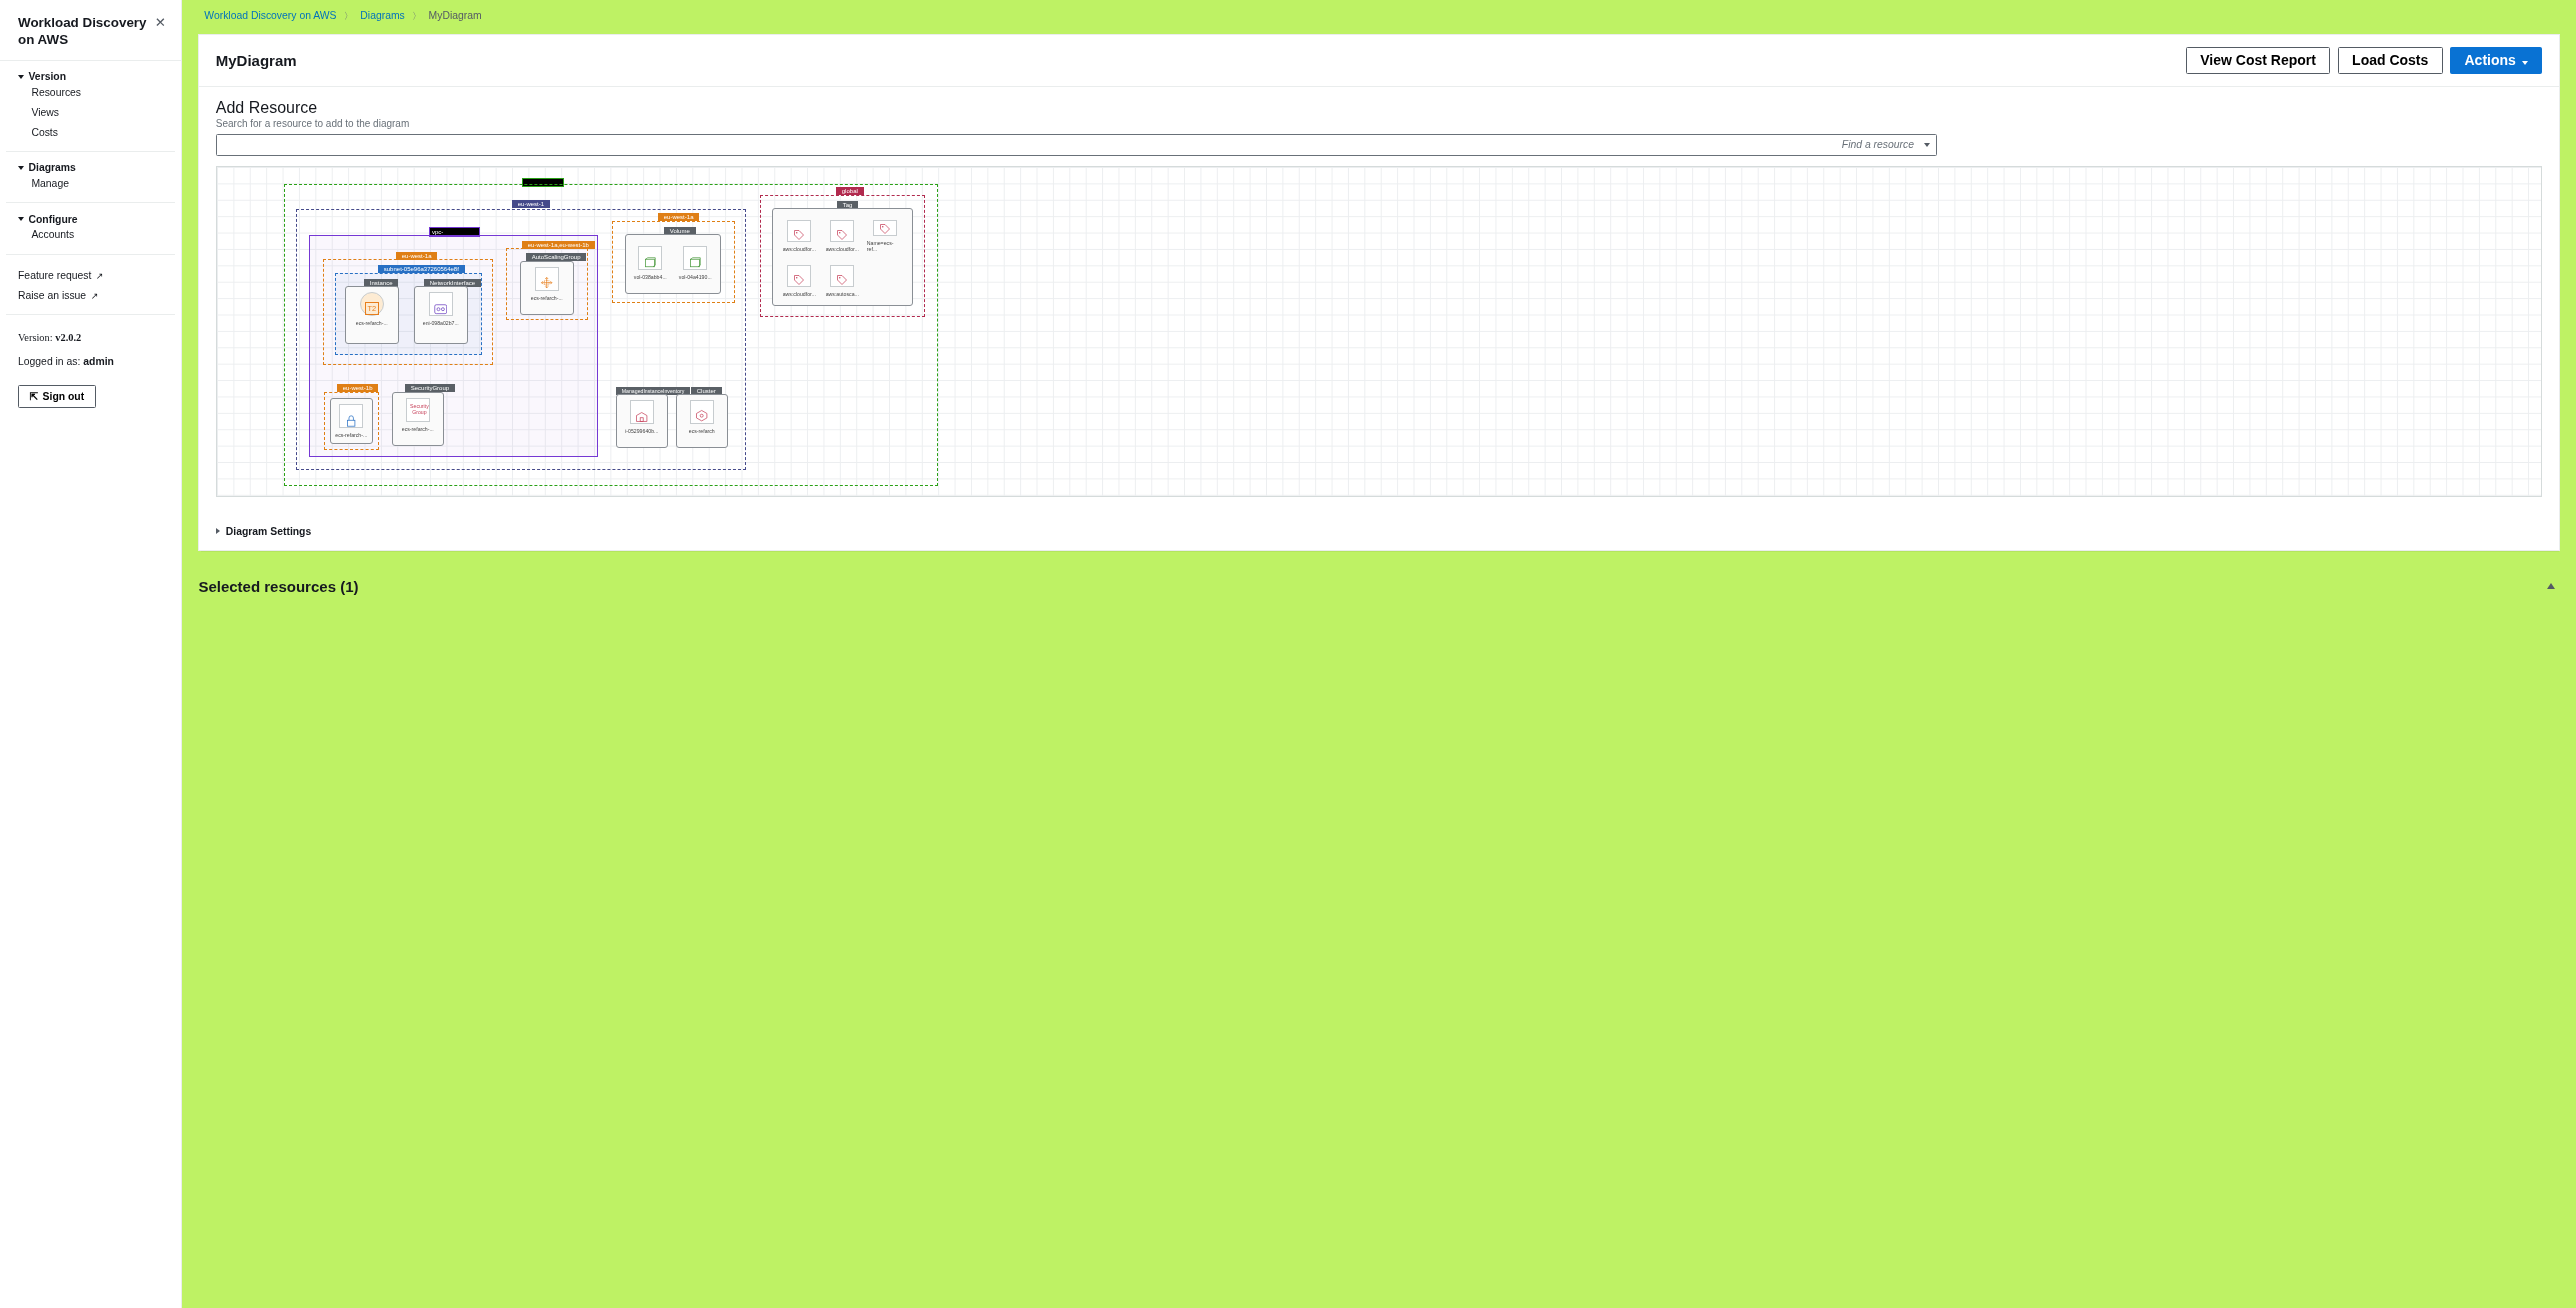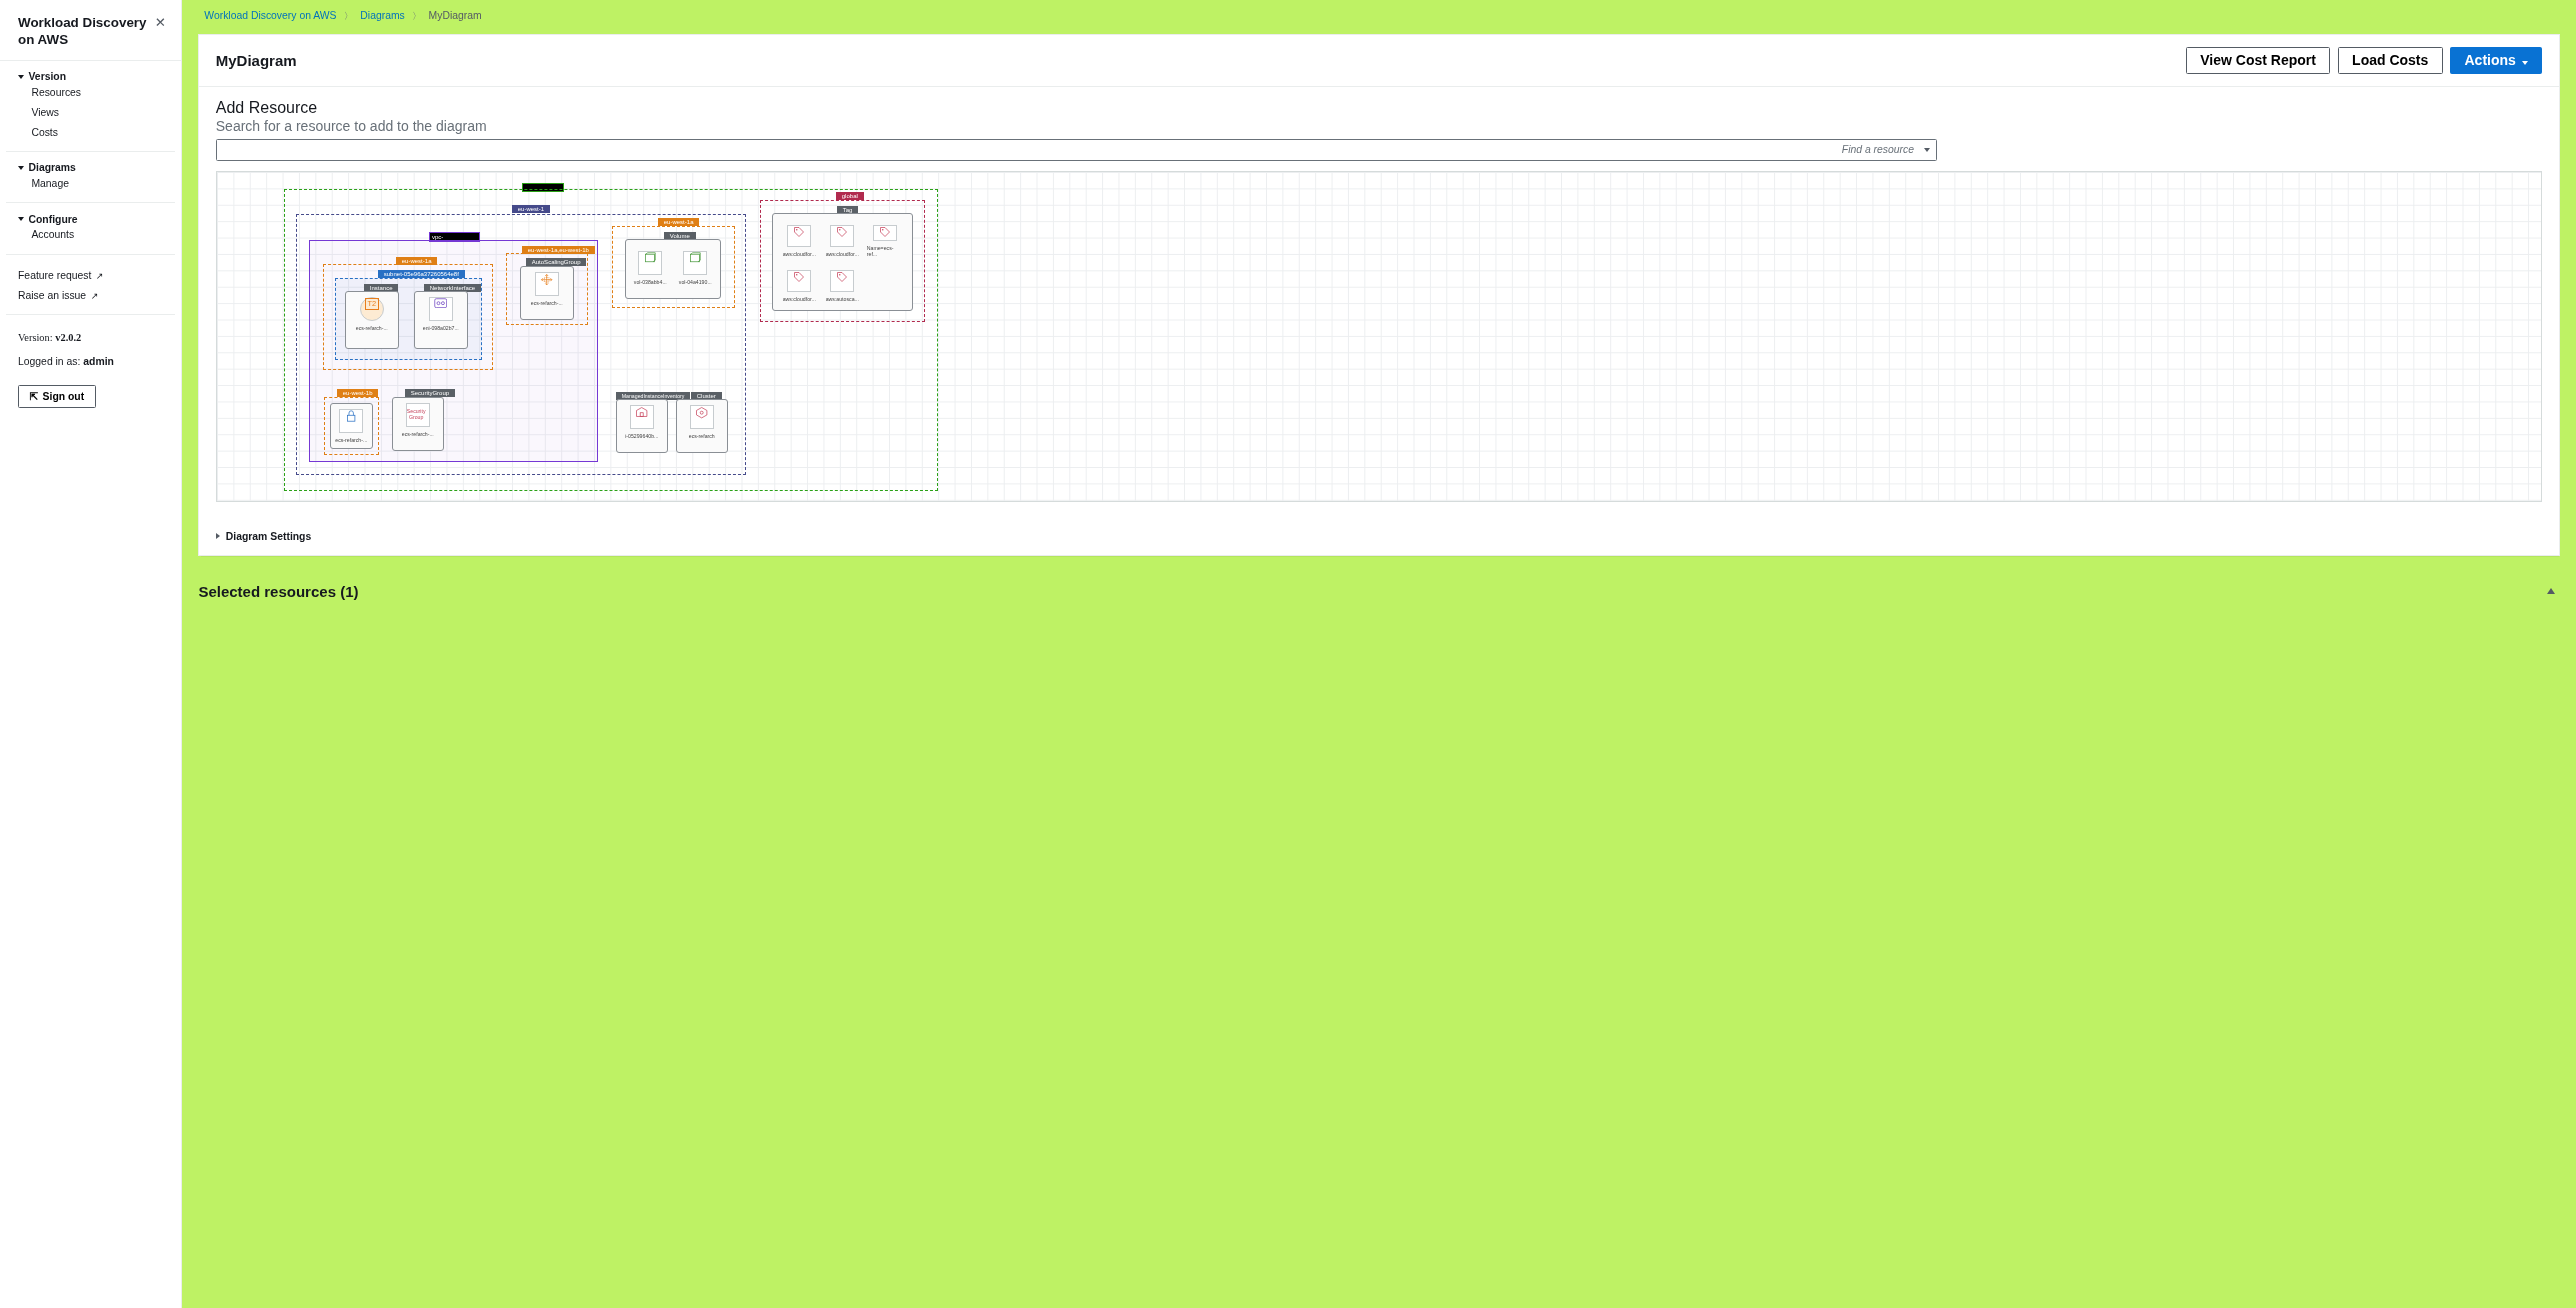--- a/index.html
+++ b/index.html
@@ -32,40 +32,40 @@
 .panel { background: #fff; margin: 0 16.4px 16.4px 16.4px; border:0.7px solid #eaeded; box-shadow: 0 0.7px 0.7px rgba(0,0,0,.05); }
 .panel-header { display:flex; justify-content:space-between; align-items:center; padding: 12px 16.4px; border-bottom:0.7px solid #eaeded; }
 .panel-title { font-size: 15px; font-weight: 700; }
 .btn { padding: 4.5px 13.4px; border:0.7px solid #545b64; background:#fff; font-weight:700; font-size:14px; cursor:pointer; border-radius:1.5px; }
 .btn.primary { background:#0972d3; color:#fff; border-color:#0972d3; }
 .btn-row { display:flex; gap:7.4px; }
 .btn.primary .tri { display:inline-block; margin-left:6px; width:0; height:0; border-left:3.7px solid transparent; border-right:3.7px solid transparent; border-top:4.5px solid #fff; }
 
 .panel-body { padding: 12px 16.4px 16.4px 16.4px; }
 .field-label { font-weight: 400; font-size: 16px; }
-.field-desc { font-size: 14px; color: #687078; margin: 1.5px 0 4.5px 0; }
+.field-desc { font-size: 10px; color: #687078; margin: 1.5px 0 4.5px 0; }
 .select { position: relative; width: 74%; }
 .select-box { border:0.7px solid #687078; border-radius:1.5px; padding: 4.5px 22.3px 4.5px 7.4px; font-style:italic; color:#687078; cursor:pointer;text-align:right; }
 .select-arrow { position:absolute; right:7.4px; top:50%; transform:translateY(-50%); width:0; height:0; border-left:3.7px solid transparent; border-right:3.7px solid transparent; border-top:4.5px solid #545b64; }
 
 
 .diagram-wrap { border:0.7px solid #d5dbdb; margin-top: 10.4px; background-image: linear-gradient(#eceef0 0.7px, transparent 0.7px), linear-gradient(90deg, #eceef0 0.7px, transparent 0.7px); background-size: 16.4px 16.4px; height: 331px; position:relative; overflow:hidden; }
 .tag { position:absolute; font-size:6px; color:#fff; padding:0.7px 6px; text-align:center; white-space:nowrap; }
 .box { position:absolute; }
 .dash { border-style:dashed !important; }
 .acct { left:305px; top:11.2px; width:42px; height:9px; background:#000; border:1.5px solid #2aa116; }
 .region-lbl { background:#454a8a; }
 .az-lbl { background:#df7f15; }
 .grey-lbl { background:#5a6066; }
 .blue-lbl { background:#2870c4; }
 .vpc-lbl { background:#000; border:0.7px solid #7538d4; padding-left:2.2px; }
 
 
 .node { position:absolute; background:#fafafa; border:0.7px solid #8a8f95; border-radius:3px; display:flex; flex-direction:column; align-items:center; justify-content:flex-start; padding-top:4.5px; }
-.node .icon { width:24px; height:24px; border:0.7px solid #c7cccf; background:#fff; display:flex; align-items:flex-start; justify-content:center; font-size:10.4px; }
+.node .icon { width:24px; height:24px; border:0.7px solid #c7cccf; background:#fff; display:flex; align-items:flex-end; justify-content:center; font-size:10.4px; }
 .node .lbl { font-size:5.2px; color:#444; margin-top:4.5px; }
 
 .expander { display:flex; align-items:center; padding: 12px 16.4px 13.4px 16.4px; gap:6px; cursor:pointer; }
 .expander .tri { width:0; height:0; border-top:3.7px solid transparent; border-bottom:3.7px solid transparent; border-left:4.5px solid #545b64; }
 .expander span { font-weight:700; }
 
 .selected-panel { margin: 0 16.4px 16.4px 16.4px; }
 .selected-row { display:flex; justify-content:space-between; align-items:center; padding: 10.4px 0; }
 .selected-row h2 { font-size:15px; font-weight:700; }
 .chev-up { width:0; height:0; border-left:4.5px solid transparent; border-right:4.5px solid transparent; border-bottom:6px solid #545b64; cursor:pointer; margin-right: 4.5px; }

